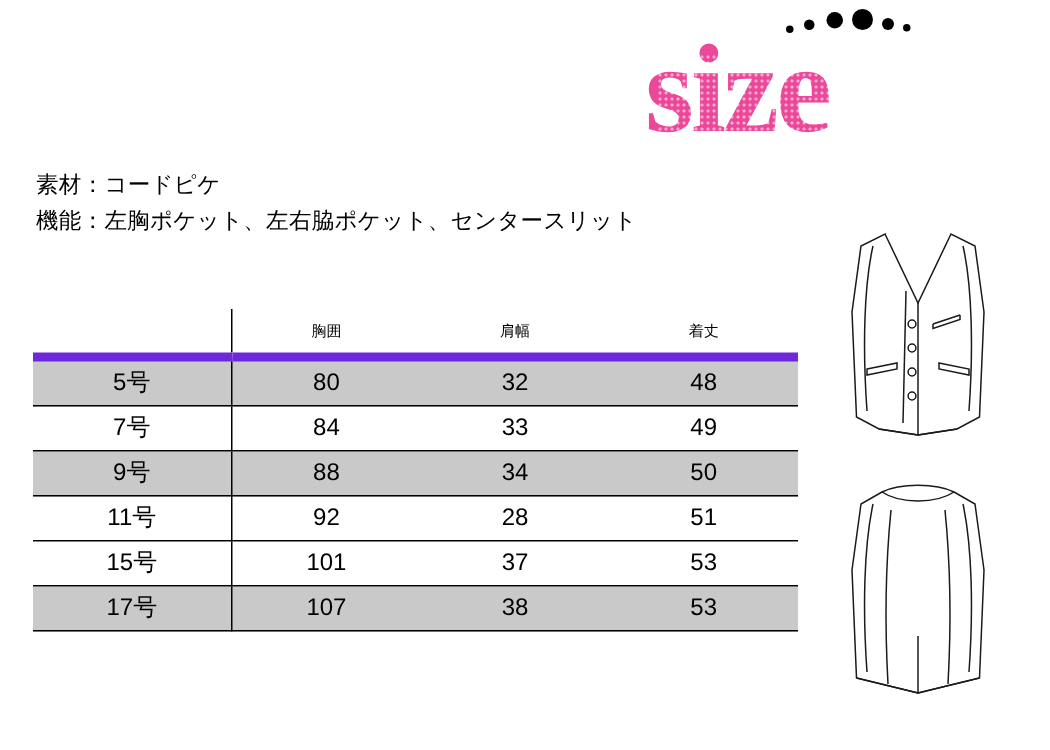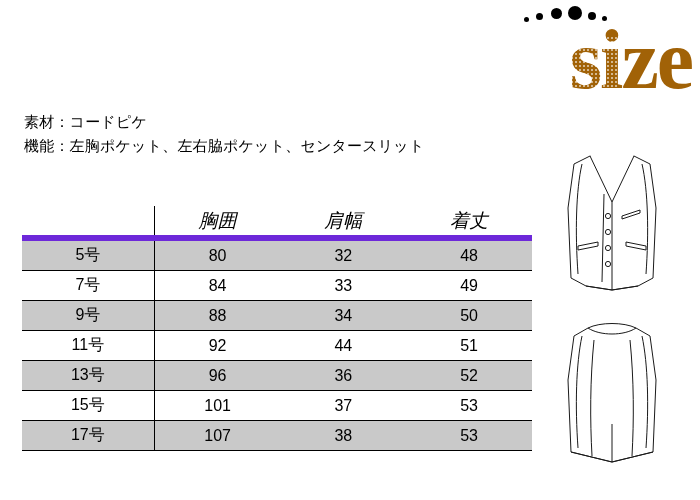--- a/index.html
+++ b/index.html
@@ -27,22 +27,22 @@
   #size-heading .size-word {
     position: absolute;
     left: 0;
     top: 14px;
     width: 262px;
     font-family: "Liberation Serif", serif;
     font-weight: bold;
     font-size: 84px;
     line-height: 84px;
     letter-spacing: -2px;
-    color: #a16207;
-    text-align: right;
+    color: #ec4899;
+    text-align: left;
     white-space: nowrap;
   }
   #size-heading .halftone {
     position: absolute;
     left: 8px;
     top: 32px;
     width: 180px;
     height: 56px;
     background-image:
       radial-gradient(#ffffff 1.0px, rgba(255,255,255,0) 1.1px);
@@ -68,21 +68,20 @@
   #spec-text {
     position: absolute;
     left: 24px;
     top: 112px;
     font-size: 15px;
     line-height: 24px;
     letter-spacing: 0.2px;
   }
   #spec-text .line {
     white-space: nowrap;
-    font-family: Liberation Mono, monospace;
   }
   #spec-text .indent {
     padding-left: 52px;
   }
 
   
   #size-table {
     position: absolute;
     left: 22px;
     top: 206px;
@@ -92,22 +91,21 @@
   }
   #size-table td, #size-table th {
     height: 29px;
     text-align: center;
     vertical-align: middle;
     font-weight: normal;
     padding: 0;
   }
   #size-table tr.header th {
     border-bottom: 1px solid #000;
-    font-size: 19px;
-    font-style: italic;
+    font-size: 10px;
   }
   #size-table tr.header th.blank {
     border-bottom: 1px solid #000;
   }
   #size-table .col-label {
     width: 132px;
     border-right: 1px solid #000;
   }
   #size-table .col-val {
     width: 126px;
@@ -179,28 +177,22 @@
     </tr>
     <tr class="shaded">
       <td class="col-label">9号</td>
       <td class="col-val">88</td>
       <td class="col-val">34</td>
       <td class="col-val">50</td>
     </tr>
     <tr>
       <td class="col-label">11号</td>
       <td class="col-val">92</td>
-      <td class="col-val">44</td>
+      <td class="col-val">28</td>
       <td class="col-val">51</td>
-    </tr>
-    <tr class="shaded">
-      <td class="col-label">13号</td>
-      <td class="col-val">96</td>
-      <td class="col-val">36</td>
-      <td class="col-val">52</td>
     </tr>
     <tr>
       <td class="col-label">15号</td>
       <td class="col-val">101</td>
       <td class="col-val">37</td>
       <td class="col-val">53</td>
     </tr>
     <tr class="shaded">
       <td class="col-label">17号</td>
       <td class="col-val">107</td>

